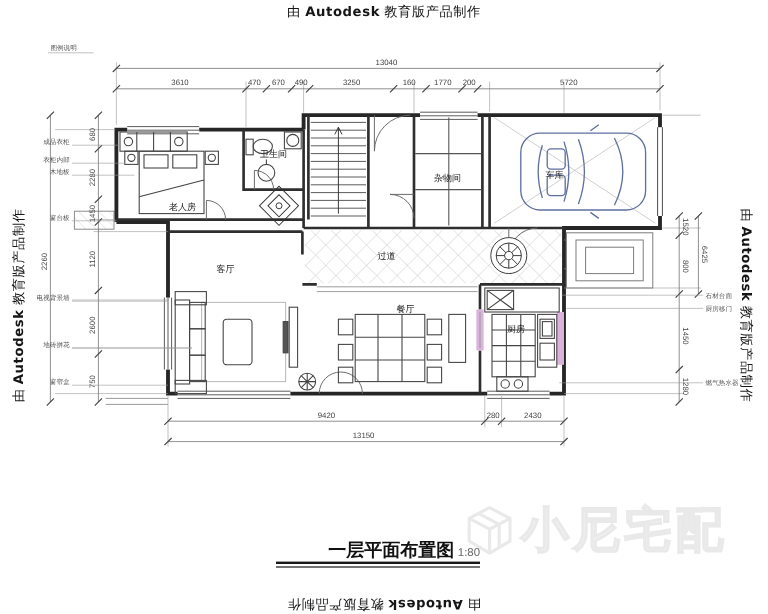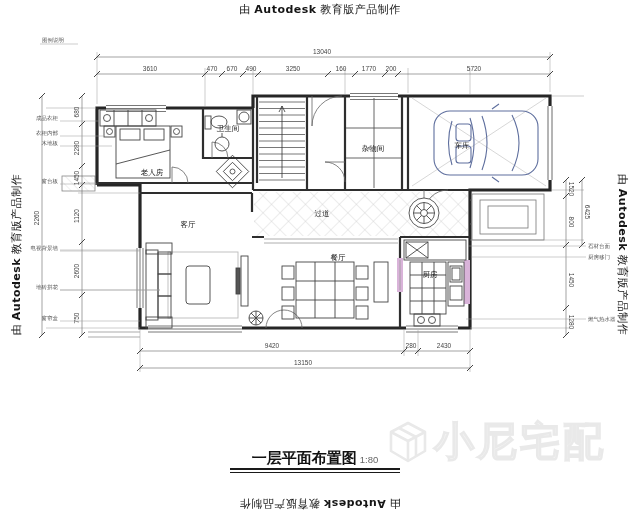--- a/index.html
+++ b/index.html
@@ -7,21 +7,21 @@
           font-family:"Liberation Sans", sans-serif;}
   .wm{position:absolute;font-size:11px;color:#151515;white-space:nowrap;letter-spacing:.5px;}
   .wm .aname{font-weight:700;font-family:"DejaVu Sans", sans-serif;}
   .wm-top{left:50%;top:2px;transform:translateX(-50%);}
   .wm-bottom{left:50%;bottom:1px;transform:translateX(-50%) rotate(180deg);}
   .wm-left{left:-84px;top:247px;width:200px;text-align:center;transform:rotate(-90deg);}
   .wm-right{left:522px;top:247px;width:200px;text-align:center;transform:rotate(90deg);}
   .brand{position:absolute;left:388px;top:414px;display:flex;align-items:center;gap:6px;}
   .brand-text{font-size:40px;font-weight:700;letter-spacing:3px;color:#f3f3f3;
               -webkit-text-stroke:1.2px #e9e9e9;}
-  .title-wrap{position:absolute;left:230px;top:449px;width:170px;text-align:center;}
+  .title-wrap{position:absolute;left:230px;top:449px;width:170px;text-align:right;}
   .title-main{font-size:15px;font-weight:700;color:#111;}
   .title-scale{font-size:9.5px;color:#666;margin-left:3px;}
   .title-line1{position:absolute;left:0;top:19px;width:170px;height:2px;background:#1a1a1a;}
   .title-line2{position:absolute;left:0;top:23px;width:170px;height:1px;background:#1a1a1a;}
   svg text{font-family:"Liberation Sans", sans-serif;}
   .dimtxt{font-size:6.5px;fill:#444;}
   .roomtxt{font-size:7.5px;fill:#1a1a1a;}
   .anntxt{font-size:5.5px;fill:#555;}
 </style>
 </head>

